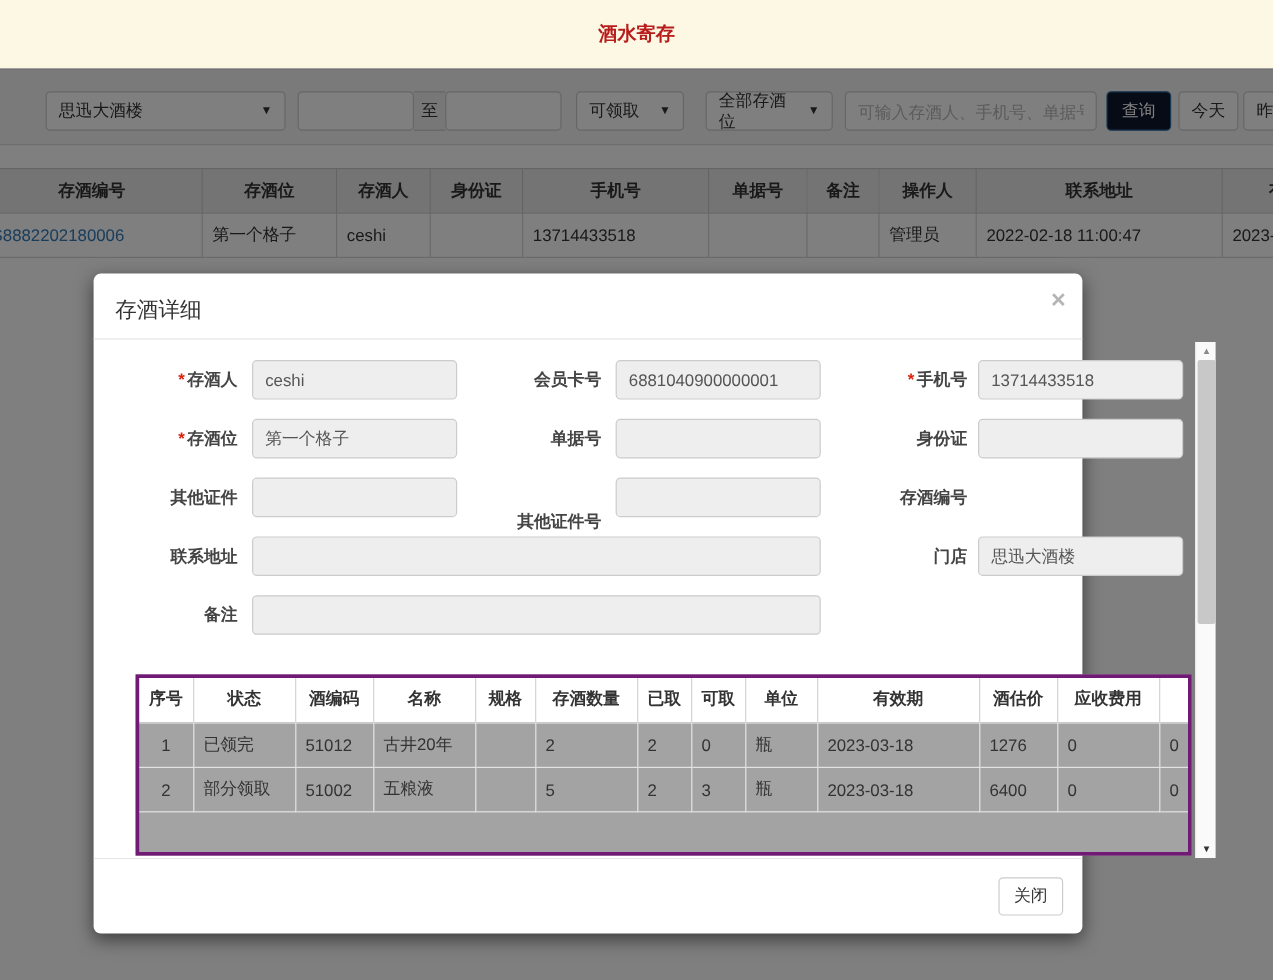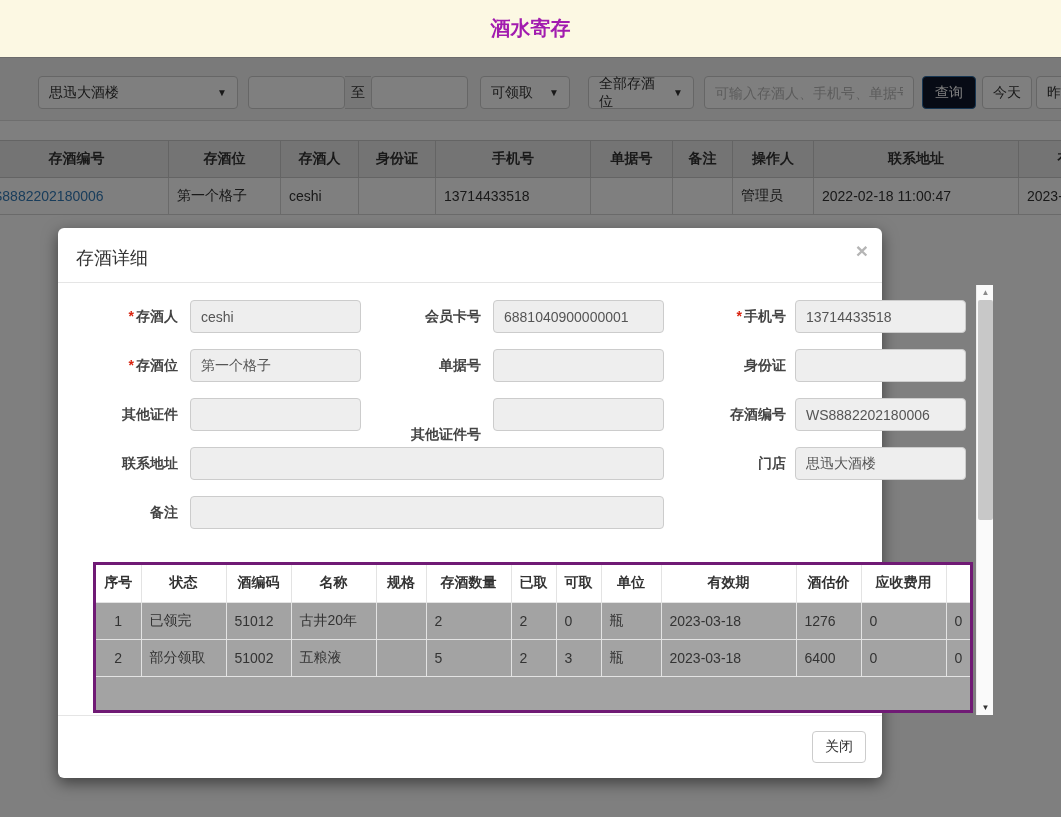--- a/index.html
+++ b/index.html
@@ -7,21 +7,21 @@
   body {
     font-family:"Liberation Sans","DejaVu Sans",sans-serif;
     font-size:14px; color:#333; background:#fff; position:relative;
   }
 
   
   .page-header {
     position:absolute; left:0; top:0; width:1061px; height:57px;
     background:#fcf8e3; display:flex; align-items:center; justify-content:center;
   }
-  .page-header h1 { font-size:20px; font-weight:bold; color:#a21caf; }
+  .page-header h1 { font-size:16px; font-weight:bold; color:#b91c1c; }
 
   
   .toolbar {
     position:absolute; left:0; top:57px; width:1061px; height:64px;
     background:#f5f5f5; border-top:1px solid #d9d9d9; border-bottom:1px solid #ddd;
   }
   .tb { position:absolute; top:18px; height:33px; }
   .select-box {
     background:#fff; border:1px solid #ccc; border-radius:4px;
     display:flex; align-items:center; justify-content:space-between;
@@ -57,21 +57,21 @@
   .main-table a { color:#337ab7; text-decoration:none; }
 
   
   .overlay {
     position:absolute; left:0; top:57px; width:1061px; height:760px;
     background:rgba(0,0,0,0.5); z-index:10;
   }
 
   
   .modal {
-    position:absolute; left:58px; top:228px; width:824px; height:550px;
+    position:absolute; left:78px; top:228px; width:824px; height:550px;
     background:#fff; border-radius:6px; box-shadow:0 5px 15px rgba(0,0,0,.5); z-index:20;
   }
   .modal-header { position:absolute; left:0; top:0; width:100%; height:55px;
     border-bottom:1px solid #e5e5e5; }
   .modal-title { position:absolute; left:18px; top:18px; font-size:18px; color:#333; }
   .modal-close { position:absolute; right:14px; top:12px; font-size:21px; font-weight:bold;
     color:#b5b5b5; cursor:pointer; line-height:21px; }
   .modal-footer { position:absolute; left:0; top:487px; width:100%; height:63px;
     border-top:1px solid #e5e5e5; display:flex; align-items:center; justify-content:flex-end;
     padding-right:16px; border-radius:0 0 6px 6px; }
@@ -235,21 +235,20 @@
     <span>其他证件</span>
   </div>
   <input class="finput" style="left: 132px; top: 170px;" value="">
   <div class="flabel" style="left:300px; top:170px; width:123px;margin-top:20px;">
     <span>其他证件号</span>
   </div>
   <input class="finput" style="left: 435px; top: 170px;" value="">
   <div class="flabel" style="left:600px; top:170px; width:128px;">
     <span>存酒编号</span>
   </div>
-  <input class="finput" style="left: 737px; top: 170px;" value="WS8882202180006">
 
   <div class="flabel" style="left:20px; top:219px; width:100px;">
     <span>联系地址</span>
   </div>
   <input class="finput wide" style="left: 132px; top: 219px;" value="">
   <div class="flabel" style="left:600px; top:219px; width:128px;">
     <span>门店</span>
   </div>
   <input class="finput" style="left: 737px; top: 219px;" value="思迅大酒楼">
 

